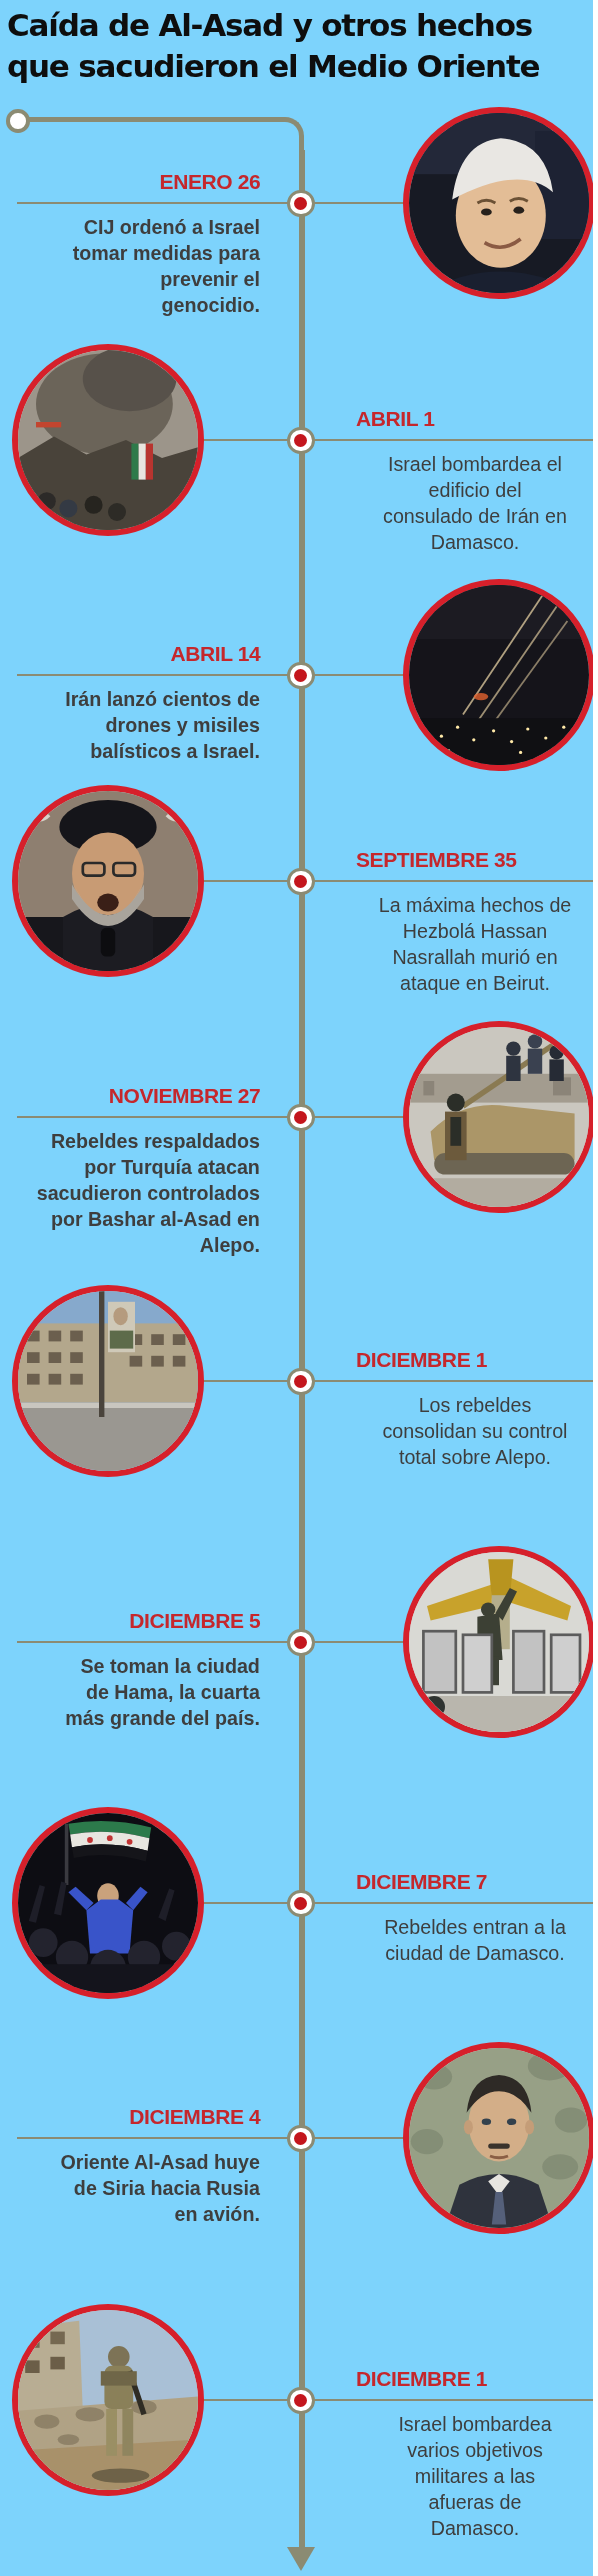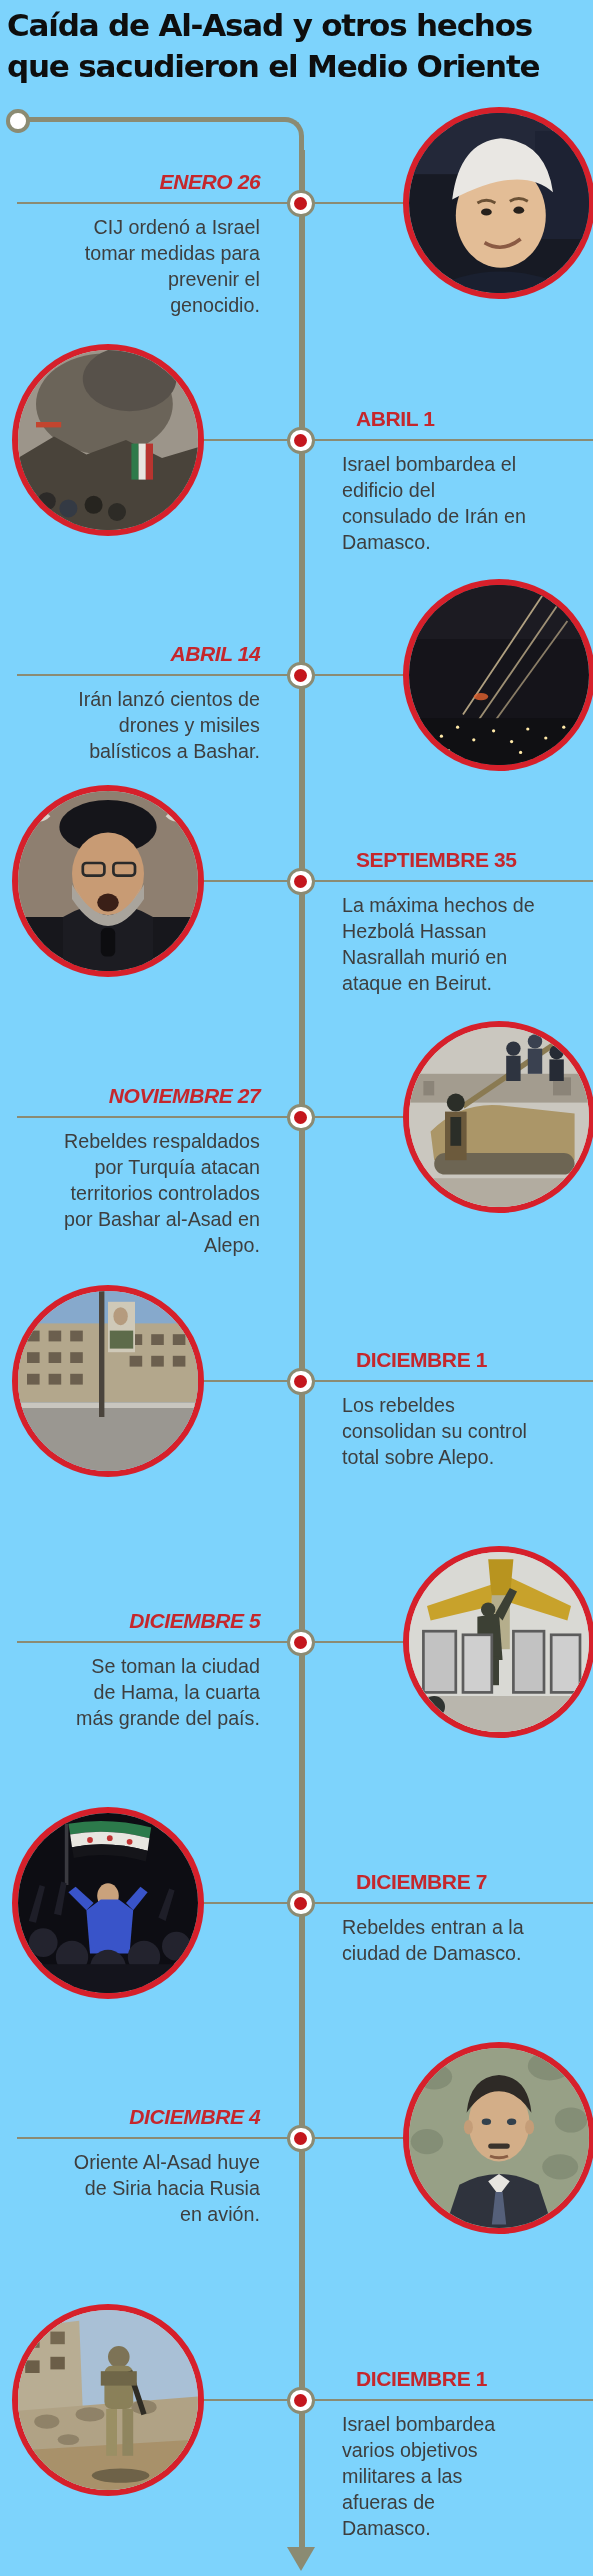--- a/index.html
+++ b/index.html
@@ -46,29 +46,29 @@
   .event{position:absolute;left:0;top:0;width:599px;height:0;}
   .event .rule{position:absolute;top:calc(var(--y) - 0.8px);height:1.6px;background:var(--olive);}
   .t-left  .rule{left:17.3px;width:283px;}
   .t-right .rule{left:301px;width:298px;}
 
   .event .date{
     position:absolute;top:calc(var(--y) - 39px);height:30px;
     display:flex;align-items:flex-end;
     font-weight:bold;font-size:21px;letter-spacing:-0.4px;color:var(--date-red);
   }
-  .t-left  .date{left:17.3px;width:243px;justify-content:flex-end;text-align:right;font-style:italic;}
+  .t-left  .date{left:17.3px;width:243px;justify-content:flex-end;text-align:right;}
   .t-right .date{left:356px;width:246px;justify-content:flex-start;text-align:left;}
 
   .event .body{
     position:absolute;top:calc(var(--y) + 11px);
     font-size:19.7px;line-height:26px;color:var(--body-gray);white-space:pre-line;
   }
-  .t-left  .body{left:3.9px;width:256px;text-align:right;}
-  .t-right .body{left:342px;width:248px;text-align:left;}
+  .t-left  .body{left:3.9px;width:256px;text-align:right;font-weight:bold;}
+  .t-right .body{left:351px;width:248px;text-align:center;}
 
   .event .connector{position:absolute;top:calc(var(--y) - 0.8px);height:1.6px;background:var(--olive);z-index:1;}
   .t-left  .connector{left:300px;width:199px;}
   .t-right .connector{left:108px;width:192px;}
 
   .event .photo{
     position:absolute;top:calc(var(--y) - 96px);width:192px;height:192px;
     border:6.3px solid var(--ring);border-radius:50%;overflow:hidden;background:#ccc;z-index:2;
   }
   .t-left  .photo{left:403px;}
@@ -151,21 +151,21 @@
     <div class="node">
         <div class="node-dot"></div>
       </div>
   </section>
 
   <section class="event t-left" style="--y:675px">
     <div class="rule"></div>
     <div class="date">ABRIL 14</div>
     <div class="body">Irán lanzó cientos de
 drones y misiles
-balísticos a Bashar.</div>
+balísticos a Israel.</div>
     <div class="connector"></div>
     <div class="photo">
       <svg viewBox="0 0 100 100" preserveAspectRatio="xMidYMid slice">
         <rect width="100" height="100" fill="#15141a"></rect>
         <rect x="0" y="0" width="100" height="30" fill="#1c1b22"></rect>
         <path d="M30 72 L74 6" stroke="#d8c49a" stroke-width="1" opacity="0.8"></path>
         <path d="M38 76 L82 12" stroke="#cdb astronomy" stroke-width="1" opacity="0"></path>
         <path d="M38 76 L82 12" stroke="#cdb astro" stroke-width="0" opacity="0"></path>
         <path d="M38 76 L82 12" stroke="#d8c49a" stroke-width="1" opacity="0.7"></path>
         <path d="M46 78 L88 20" stroke="#d8c49a" stroke-width="1" opacity="0.6"></path>
@@ -220,21 +220,21 @@
     <div class="node">
         <div class="node-dot"></div>
       </div>
   </section>
 
   <section class="event t-left" style="--y:1117px">
     <div class="rule"></div>
     <div class="date">NOVIEMBRE 27</div>
     <div class="body">Rebeldes respaldados
 por Turquía atacan
-territorios controlados
+sacudieron controlados
 por Bashar al-Asad en
 Alepo.</div>
     <div class="connector"></div>
     <div class="photo">
       <svg viewBox="0 0 100 100" preserveAspectRatio="xMidYMid slice">
         <rect width="100" height="100" fill="#cac7bf"></rect>
         <rect x="0" y="26" width="100" height="16" fill="#a39c8f"></rect>
         <rect x="8" y="30" width="6" height="8" fill="#8b8478"></rect>
         <rect x="80" y="28" width="10" height="10" fill="#8b8478"></rect>
         <path d="M12 58 Q30 40 55 44 L92 48 L92 74 L14 74 Z" fill="#ab9668"></path>

